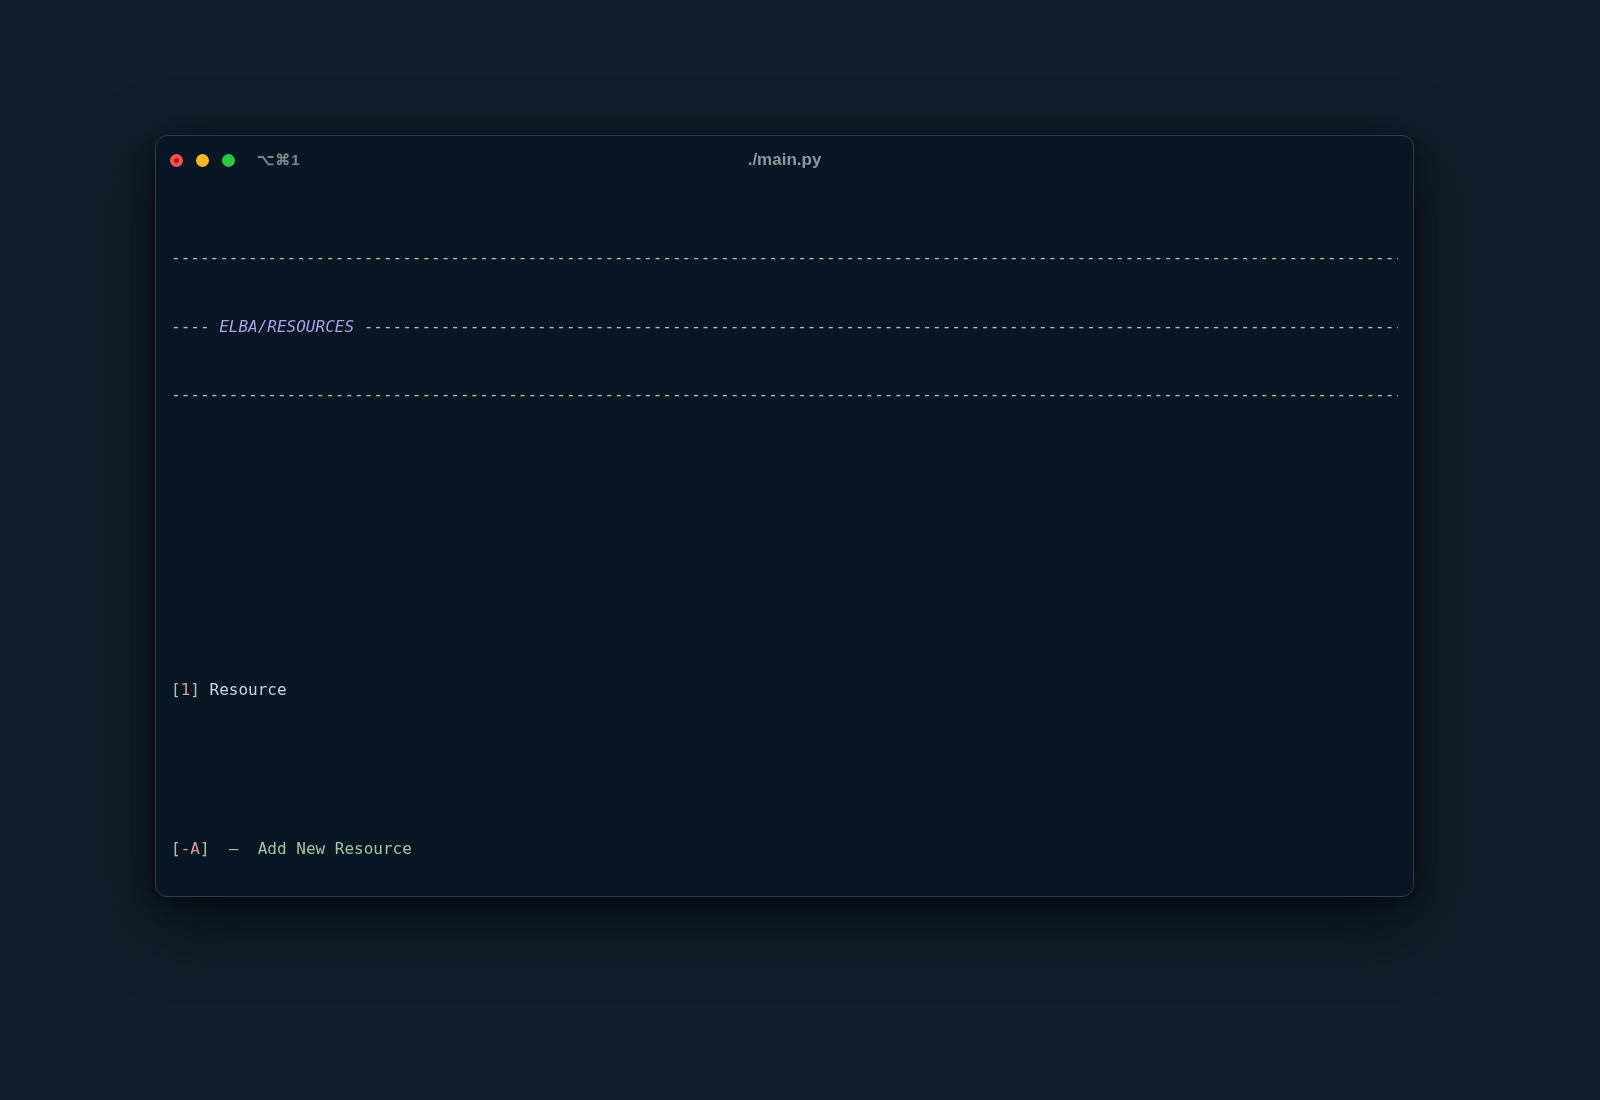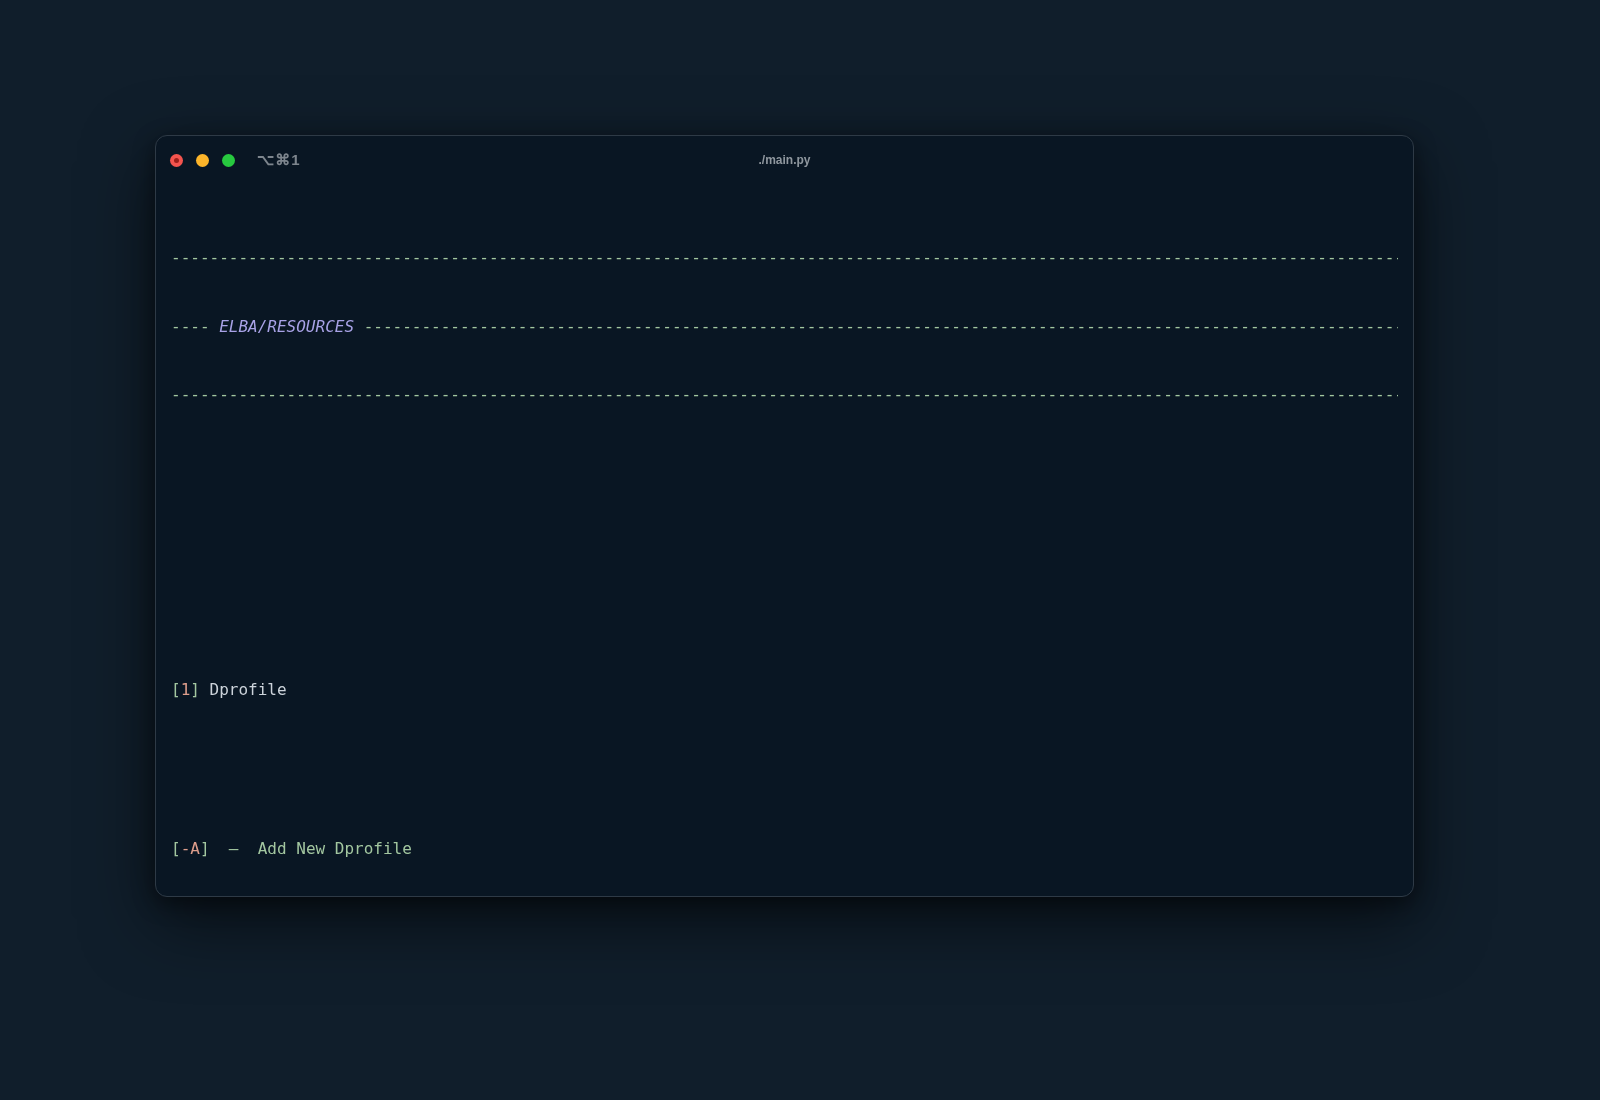--- a/index.html
+++ b/index.html
@@ -34,21 +34,21 @@
   .tl.yellow{background:var(--tl-yellow);}
   .tl.green{background:var(--tl-green);}
   .tab-shortcut{
     margin-left:22px;
     font-family:"Liberation Sans", sans-serif;
     font-weight:bold; font-size:15px; color:#7d858d; letter-spacing:1px;
   }
   .win-title{
     position:absolute; left:0; right:0; text-align:center;
     font-family:"Liberation Sans", sans-serif;
-    font-weight:bold; font-size:12px; color:var(--titlebar-text);
+    font-weight:bold; font-size:17px; color:var(--titlebar-text);
     pointer-events:none;
   }
   .screen{
     padding:18px 15px 0 15px;
     font-size:16px; line-height:22.7px;
     color:var(--white);
     white-space:pre; overflow:hidden;
   }
   .line{height:22.7px; white-space:pre; overflow:hidden;}
   .green{color:var(--green);}
@@ -71,24 +71,24 @@
   </div>
 
   <div class="screen">
     <div class="line green">----------------------------------------------------------------------------------------------------------------------------------</div>
     <div class="line"><span class="green">---- </span><span class="lavender">ELBA/RESOURCES</span><span class="green"> ----------------------------------------------------------------------------------------------------------------</span></div>
     <div class="line green">----------------------------------------------------------------------------------------------------------------------------------</div>
     <div class="line"></div>
     <div class="line"></div>
     <div class="line"></div>
 
-    <div class="line"><span class="green">[</span><span class="salmon">1</span><span class="green">]</span><span class="white"> </span><span class="white">Dprofile</span></div>
+    <div class="line"><span class="green">[</span><span class="salmon">1</span><span class="green">]</span><span class="white"> </span><span class="white">Resource</span></div>
     <div class="line"></div>
 
-    <div class="line"><span class="green">[</span><span class="salmon">-A</span><span class="green">]</span><span class="green">  –  </span><span class="green">Add New Dprofile</span></div>
+    <div class="line"><span class="green">[</span><span class="salmon">-A</span><span class="green">]</span><span class="green">  –  </span><span class="green">Add New Resource</span></div>
     
     
     
     
     
     
     
 
     
     

